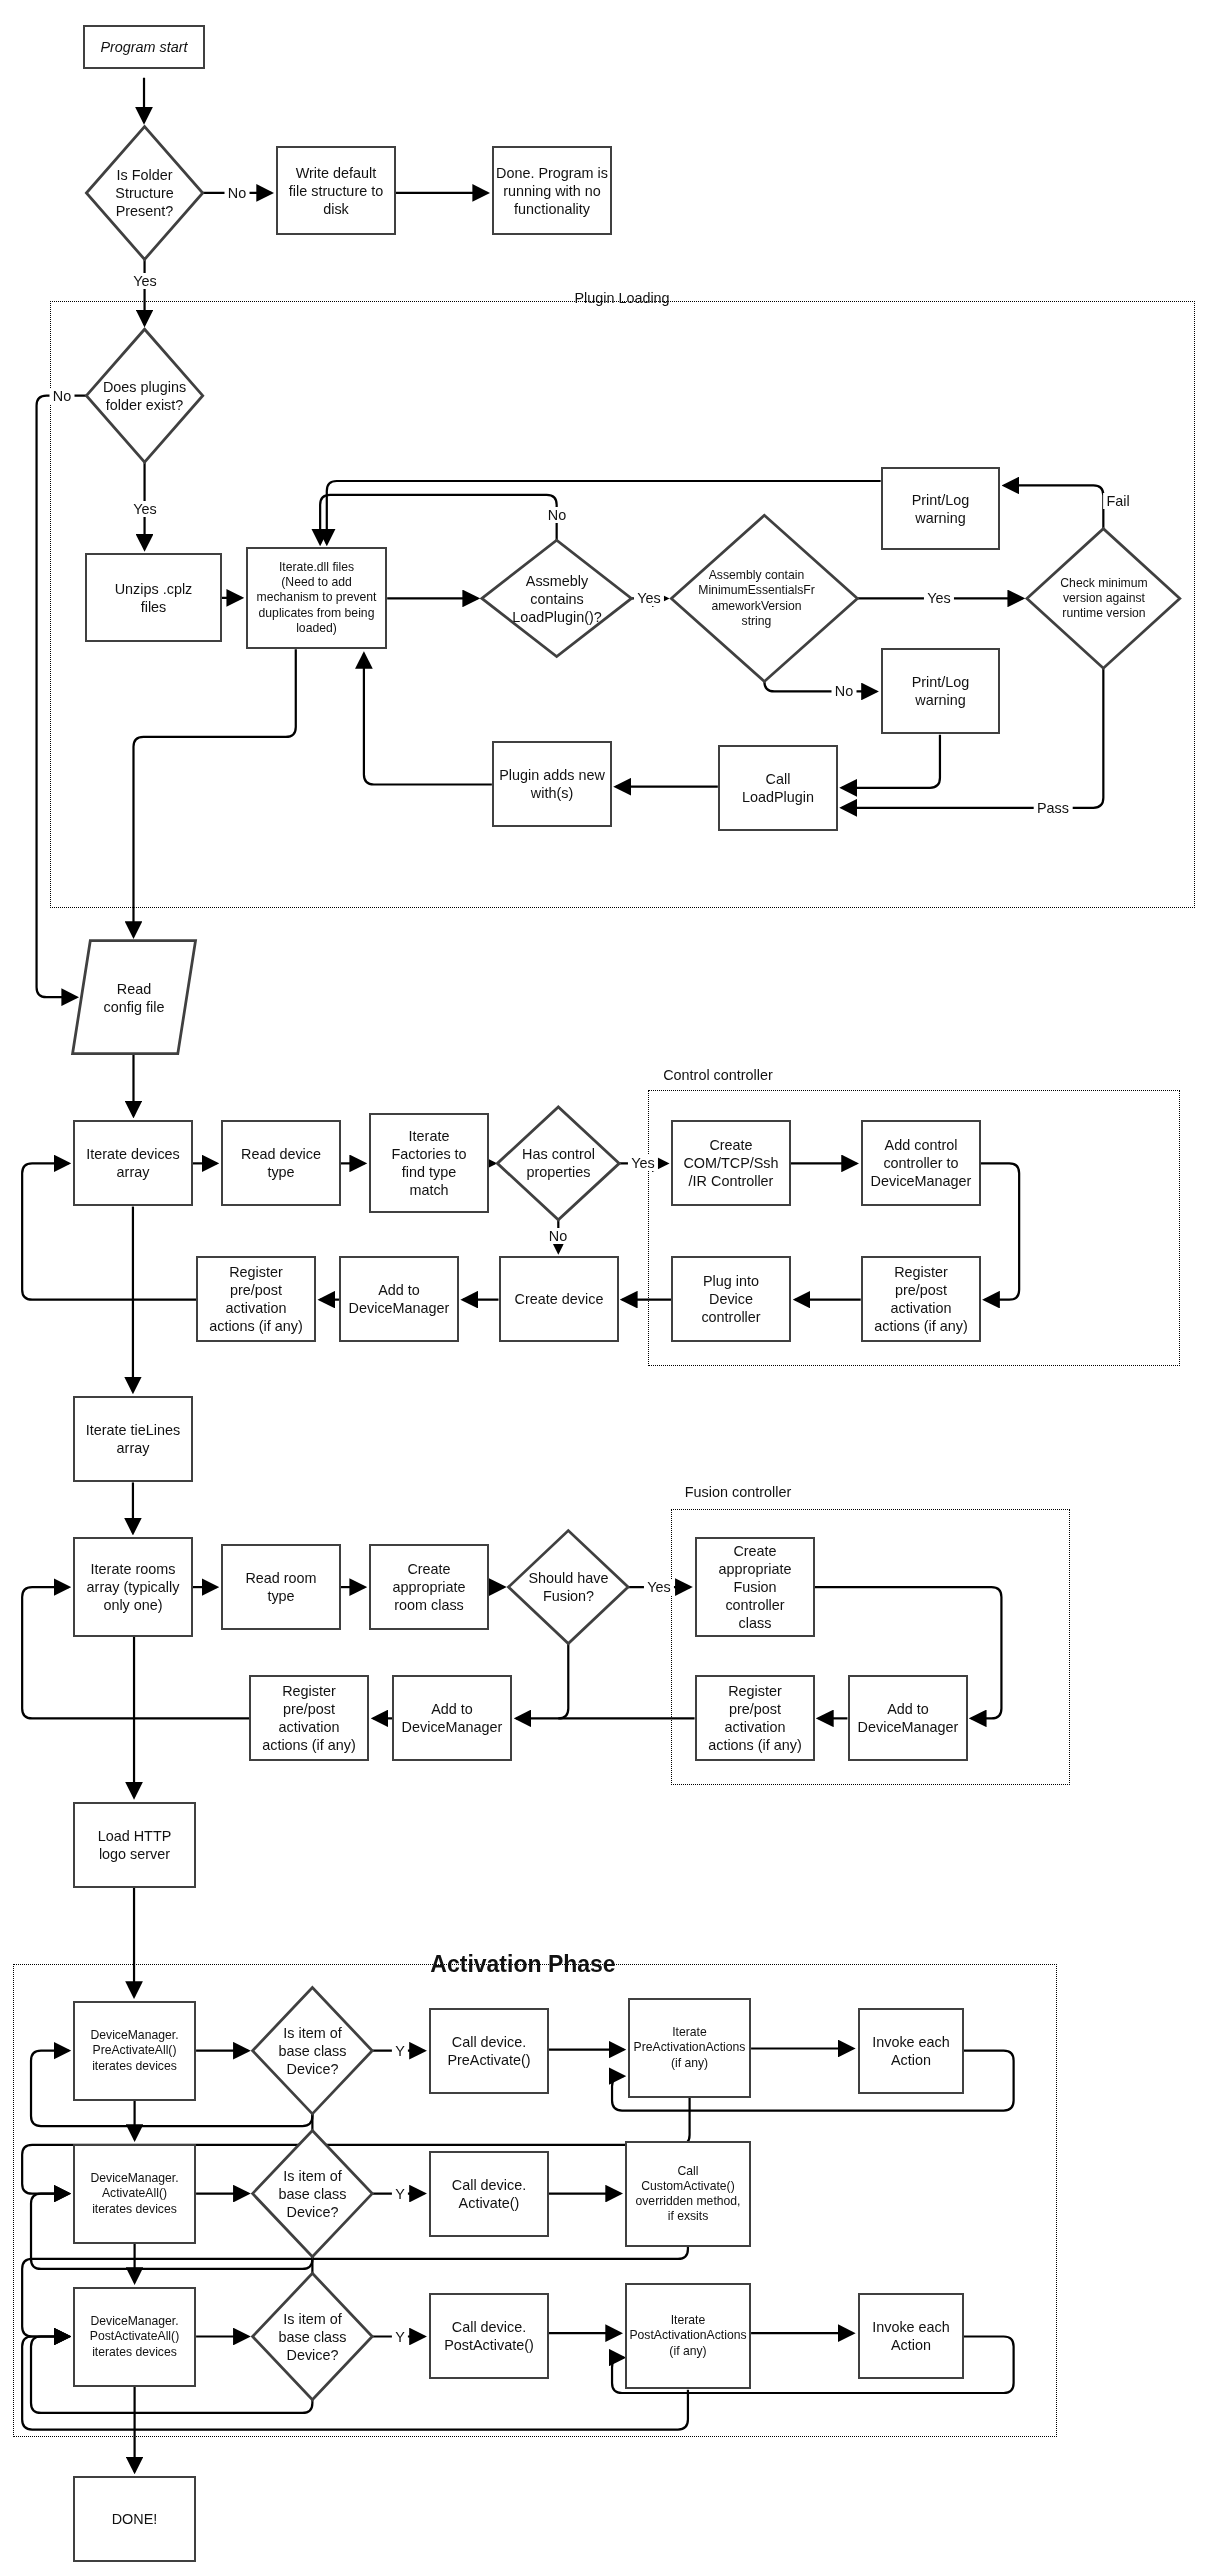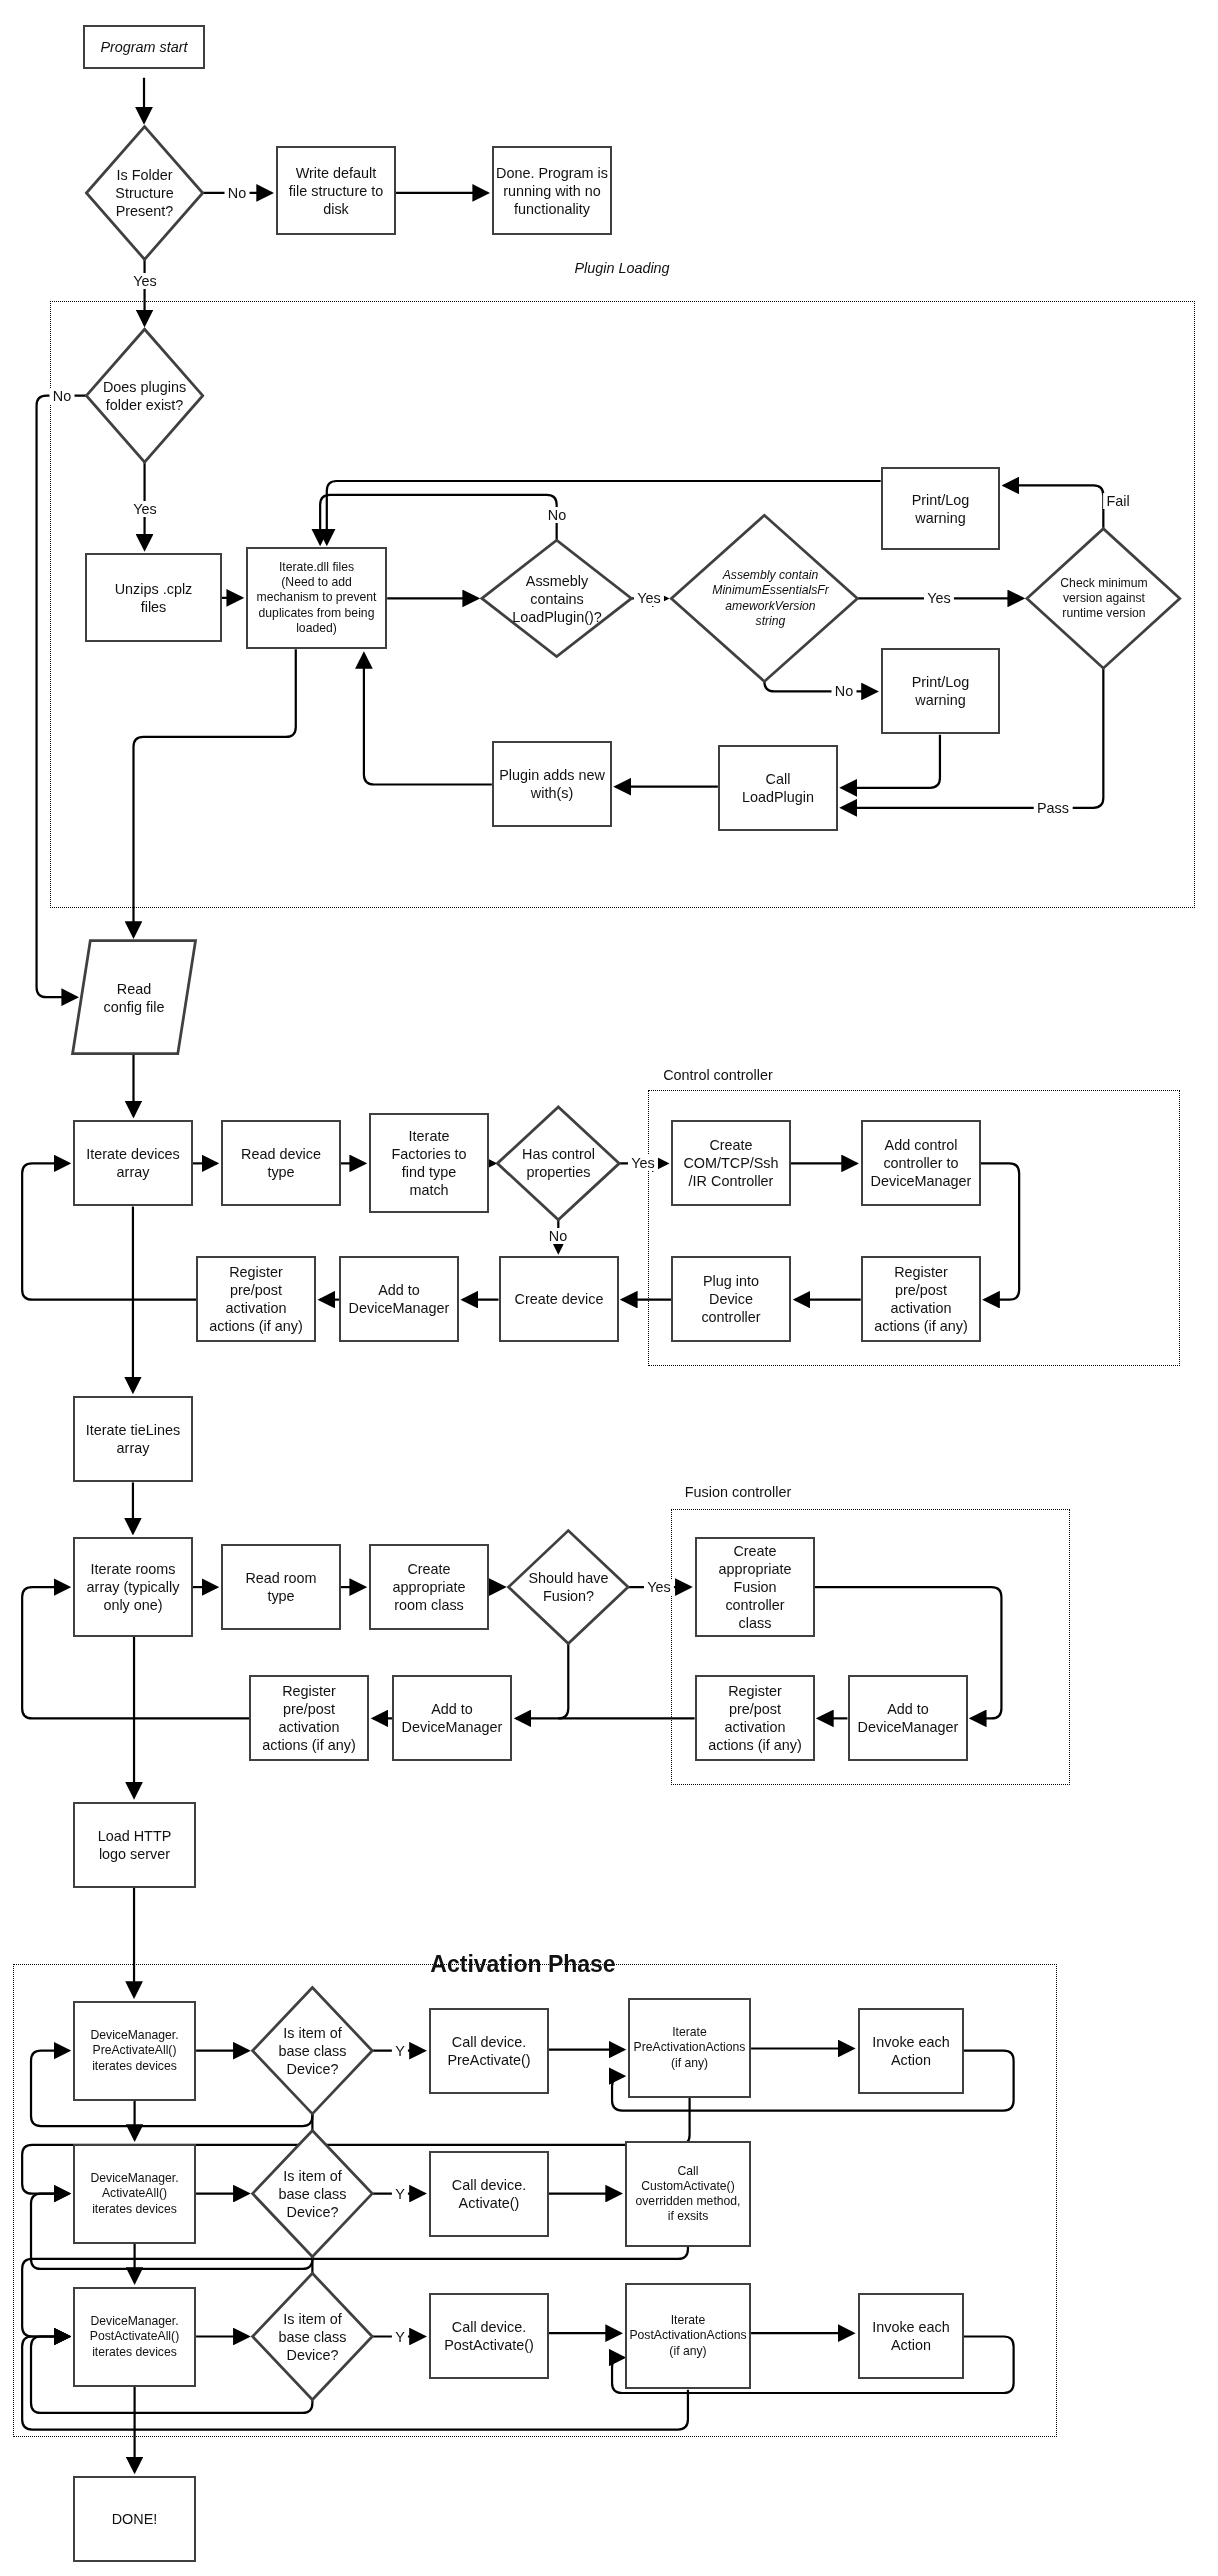--- a/index.html
+++ b/index.html
@@ -116,21 +116,21 @@
       <polygon class="shape" points="1854,1080 1992,954 2130,1080 1992,1206"></polygon>
       <polygon class="shape" points="898,2100 1008,1998 1118,2100 1008,2202"></polygon>
       <polygon class="shape" points="918,2865 1026,2763 1134,2865 1026,2967"></polygon>
       <polygon class="shape" points="456,3702 564,3588 672,3702 564,3816"></polygon>
       <polygon class="shape" points="456,3960 564,3846 672,3960 564,4074"></polygon>
       <polygon class="shape" points="456,4218 564,4104 672,4218 564,4332"></polygon>
       <polygon class="shape" points="163,1698 353,1698 321,1902 131,1902"></polygon>
     </g>
   </svg>
 
-  <div class="ctl" style="left:622px;top:268px;font-style:italic;">Plugin Loading</div>
+  <div class="ctl" style="left:622px;top:298px;">Plugin Loading</div>
   <div class="ctl" style="left:718px;top:1075px;">Control controller</div>
   <div class="ctl" style="left:738px;top:1492px;">Fusion controller</div>
   <div class="ctl big" style="left:496px;top:1964px;margin-left:27px;">Activation Phase</div>
 
   <div class="node" style="left:83px;top:25px;width:122px;height:44px;font-style:italic;">Program start</div>
   <div class="node" style="left:276px;top:146px;width:120px;height:89px;">Write default
 file structure to
 disk</div>
   <div class="node" style="left:492px;top:146px;width:120px;height:89px;">Done.  Program is
 running with no
@@ -239,21 +239,21 @@
   <div class="node" style="left:73px;top:2476px;width:123px;height:86px;">DONE!</div>
 
   <div class="dtxt" style="left:92px;top:137px;width:105px;height:111px;">Is Folder
 Structure
 Present?</div>
   <div class="dtxt" style="left:92px;top:340px;width:105px;height:111px;">Does plugins
 folder exist?</div>
   <div class="dtxt" style="left:488px;top:546px;width:138px;height:105px;">Assmebly
 contains
 LoadPlugin()?</div>
-  <div class="dtxt tight" style="left:683px;top:521px;width:175px;height:155px;font-style:italic;">Assembly contain
+  <div class="dtxt tight" style="left:669px;top:521px;width:175px;height:155px;">Assembly contain
 MinimumEssentialsFr
 ameworkVersion
 string</div>
   <div class="dtxt tight" style="left:1033px;top:534px;width:142px;height:129px;">Check minimum
 version against
 runtime version</div>
   <div class="dtxt" style="left:503px;top:1112px;width:111px;height:102px;">Has control
 properties</div>
   <div class="dtxt" style="left:514px;top:1536px;width:109px;height:102px;">Should have
 Fusion?</div>

